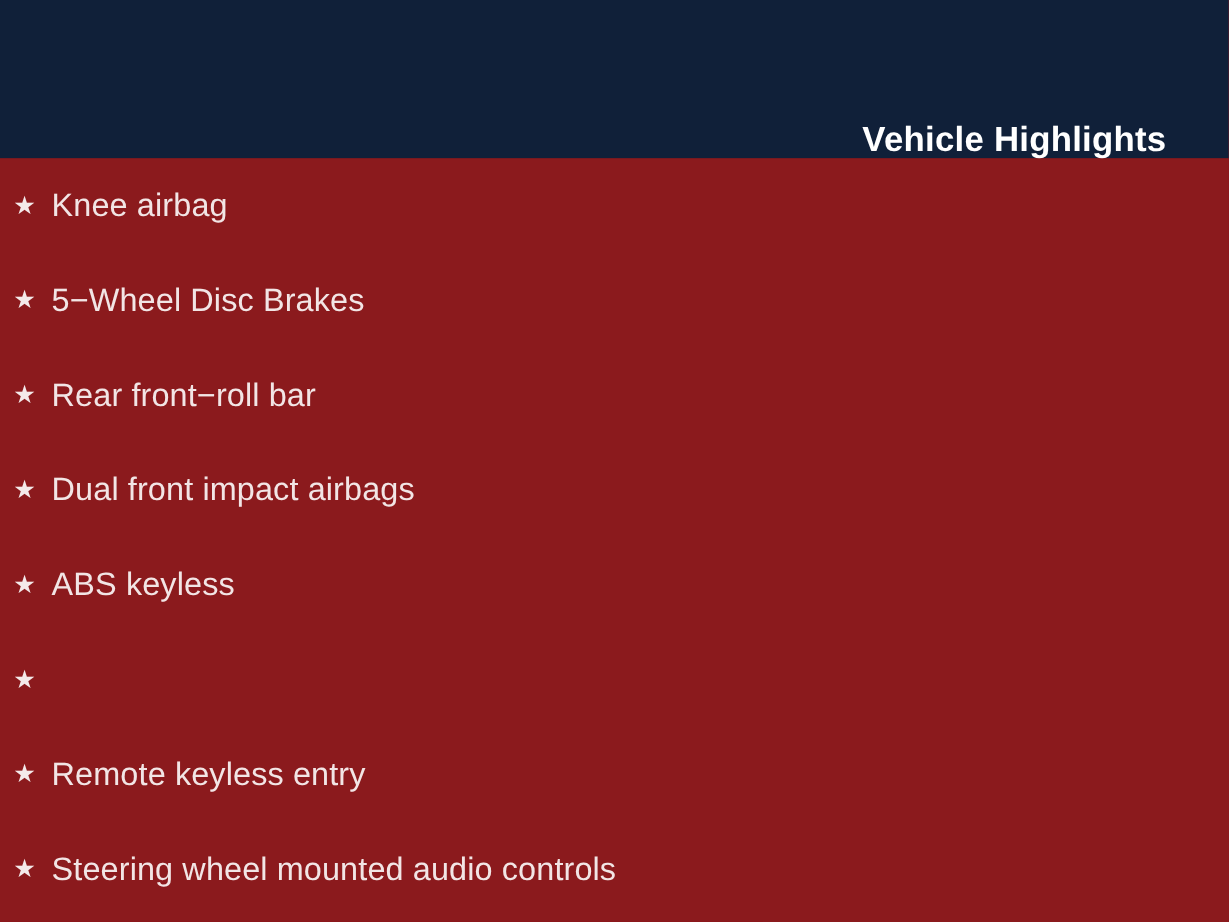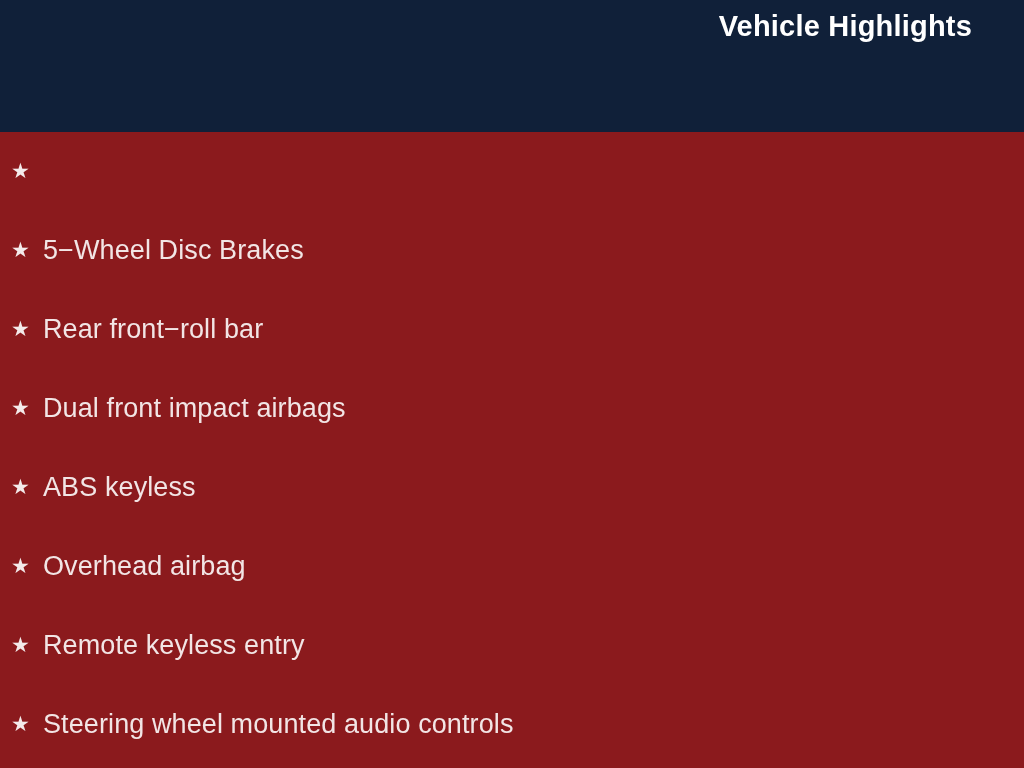--- a/index.html
+++ b/index.html
@@ -28,21 +28,21 @@
   
   .header-band {
     position: absolute;
     left: 0;
     top: 0;
     width: 1024px;
     height: 132px;
     background: #102039;
     box-sizing: border-box;
     display: flex;
-    align-items: flex-start;
+    align-items: flex-end;
     justify-content: flex-end;
   }
 
   .header-title {
     color: #ffffff;
     font-size: 29px;
     font-weight: bold;
     letter-spacing: 0.2px;
     line-height: 1;
     padding-right: 52px;
@@ -109,20 +109,21 @@
 
   <div class="header-band">
     <div class="header-title">Vehicle Highlights</div>
   </div>
 
   <div class="body-area">
     <ul class="highlight-list">
 
       <li class="highlight-item">
         <span class="bullet-star">★</span>
+        <span class="item-label">Knee airbag</span>
       </li>
 
       <li class="highlight-item">
         <span class="bullet-star">★</span>
         <span class="item-label">5−Wheel Disc Brakes</span>
       </li>
 
       <li class="highlight-item">
         <span class="bullet-star">★</span>
         <span class="item-label">Rear front−roll bar</span>
@@ -133,21 +134,20 @@
         <span class="item-label">Dual front impact airbags</span>
       </li>
 
       <li class="highlight-item">
         <span class="bullet-star">★</span>
         <span class="item-label">ABS keyless</span>
       </li>
 
       <li class="highlight-item">
         <span class="bullet-star">★</span>
-        <span class="item-label">Overhead airbag</span>
       </li>
 
       <li class="highlight-item">
         <span class="bullet-star">★</span>
         <span class="item-label">Remote keyless entry</span>
       </li>
 
       <li class="highlight-item">
         <span class="bullet-star">★</span>
         <span class="item-label">Steering wheel mounted audio controls</span>

